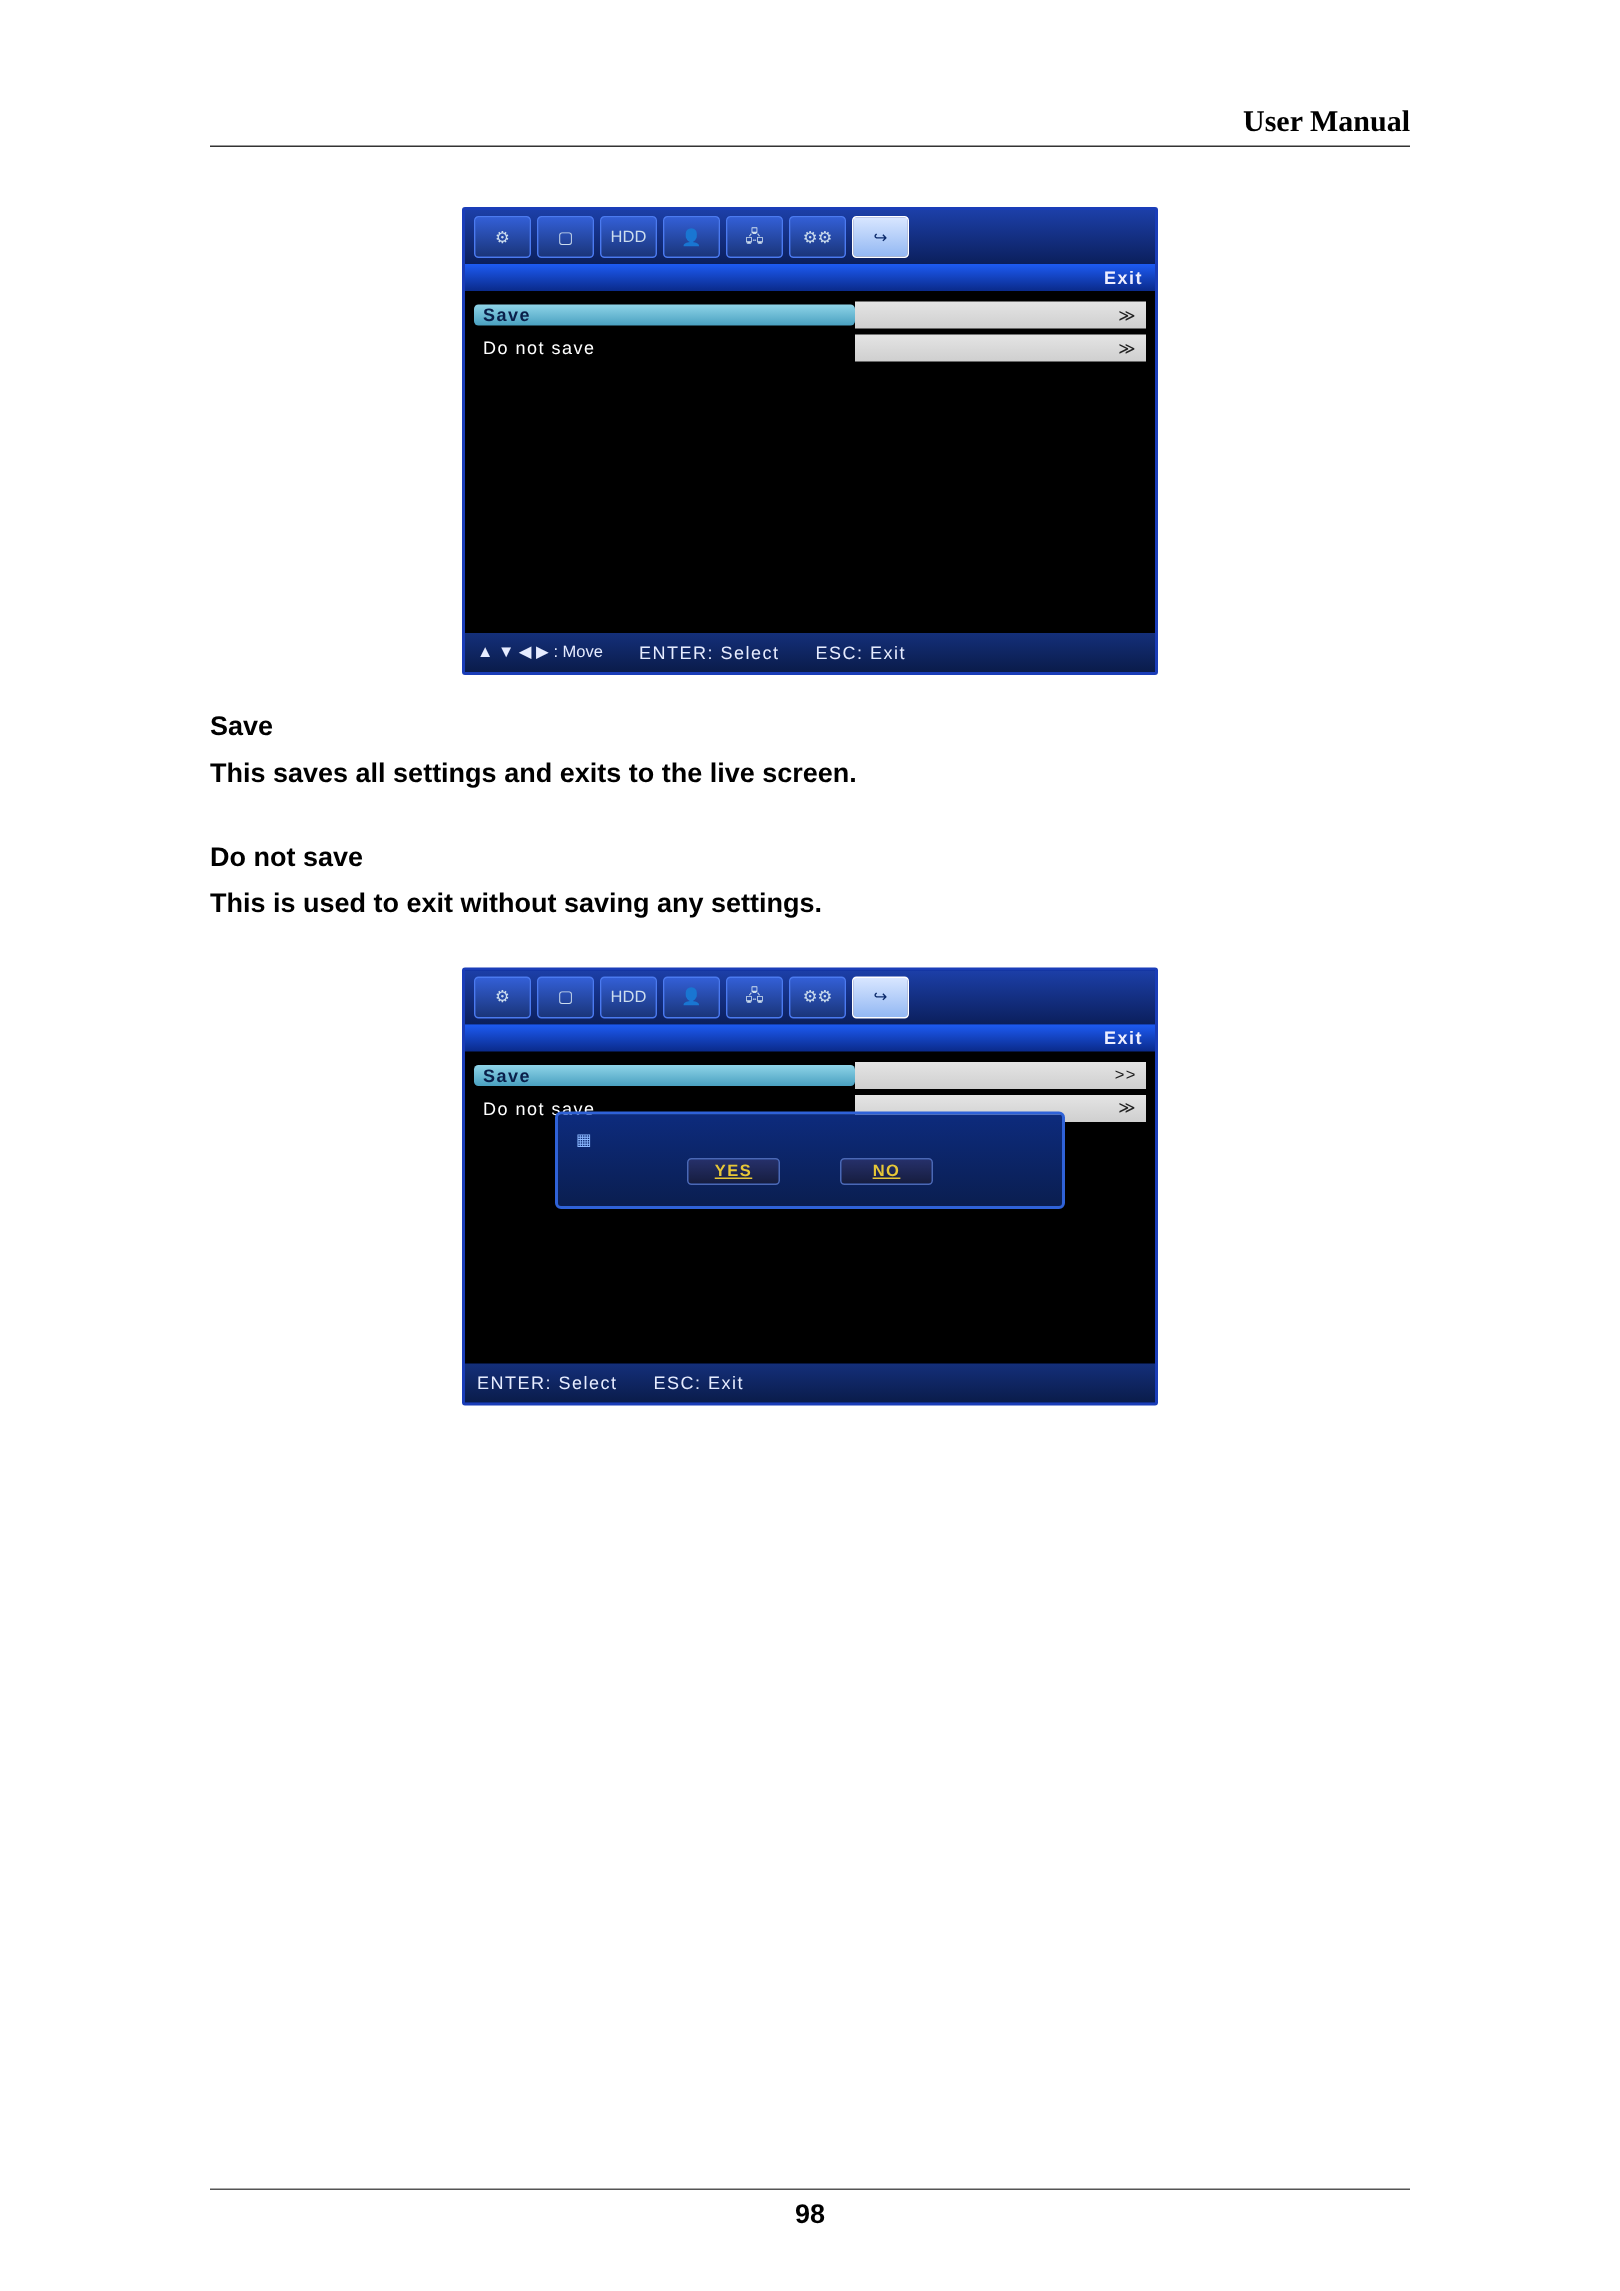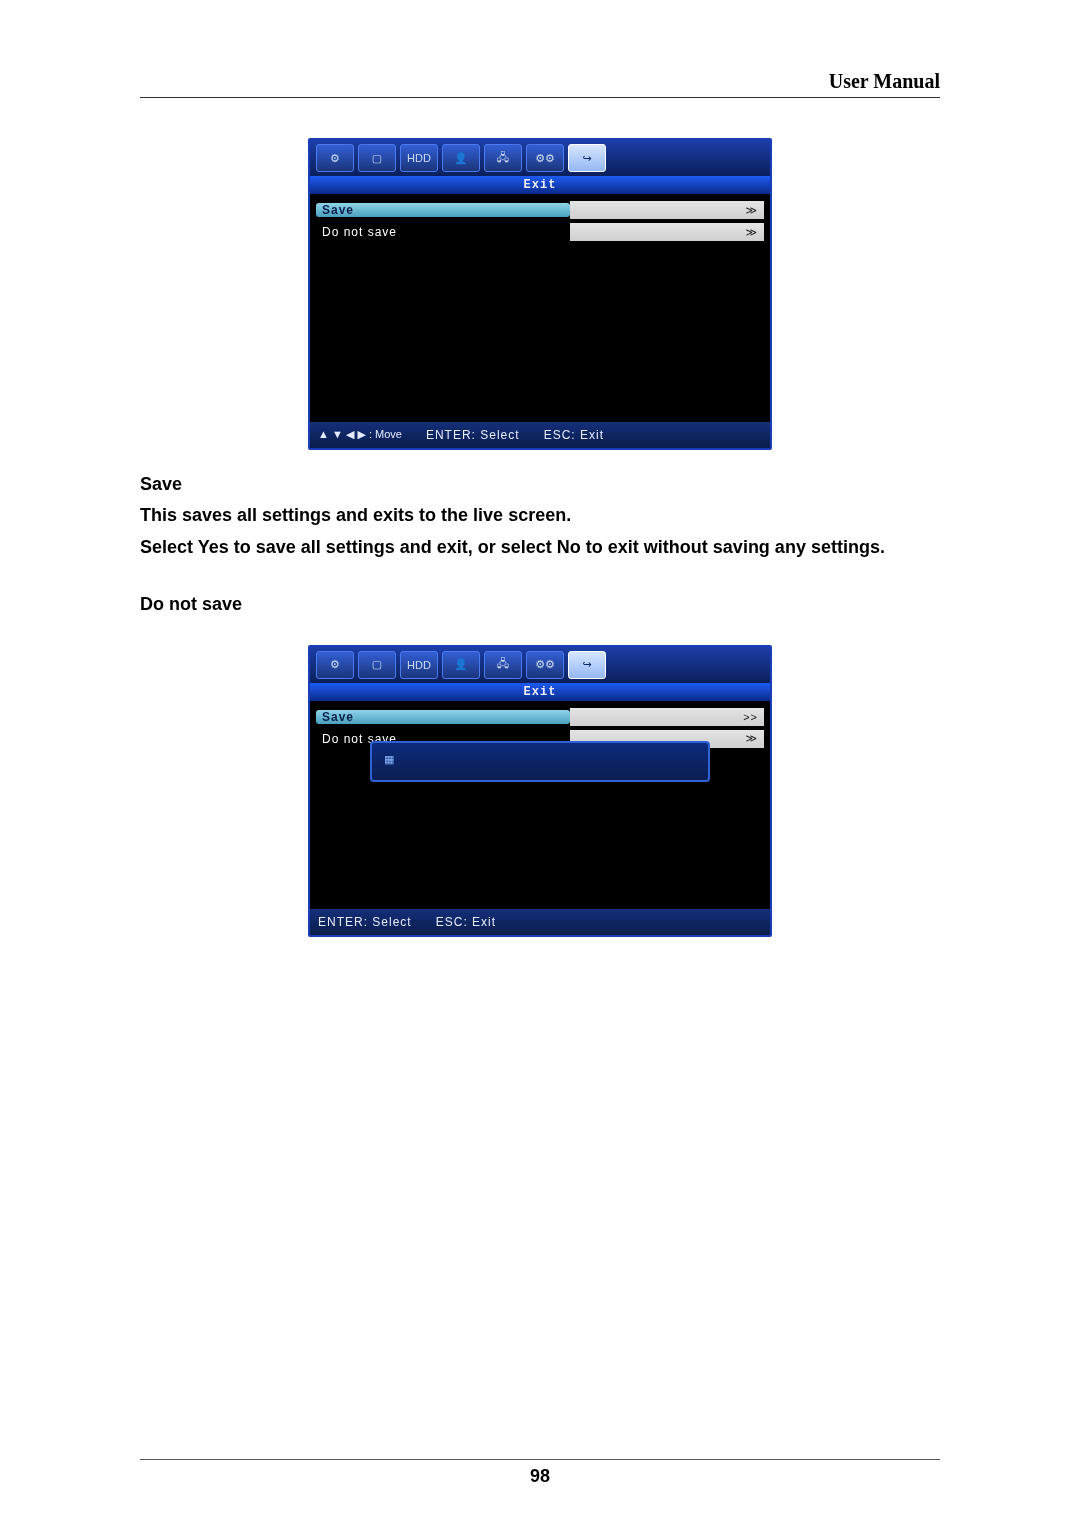--- a/index.html
+++ b/index.html
@@ -59,26 +59,25 @@
     color: #cde;
     font-size: 11px;
   }
   .tabbar .tab.active {
     background: linear-gradient(#d8e6ff, #93b8f3);
     color: #0b2a6b;
     border-color: #fff;
   }
   .dvrshot .titleband {
     background: linear-gradient(#1d5bf3, #0a2a8a);
-    text-align: center;
+    text-align: right;
     padding: 2px 8px;
     font-weight: bold;
     color: #eef;
     letter-spacing: 1px;
-    font-family: Liberation Mono, monospace;
   }
   .dvrshot .rowarea {
     background: #000;
     min-height: 220px;
     padding: 4px 6px;
   }
   .dvrshot.small .rowarea { min-height: 200px; position: relative; }
   .menurow {
     display: flex;
     align-items: center;
@@ -227,23 +226,23 @@
       <div class="hintbar">
         <span class="tri">▲ ▼ ◀ ▶ : Move</span>
         <span>ENTER: Select</span>
         <span>ESC: Exit</span>
       </div>
     </div>
   </div>
 
   <div class="doc-heading">Save</div>
   <div class="doc-para">This saves all settings and exits to the live screen.</div>
-  <div class="doc-para">Select Yes to save all settings and exit, or select No to exit without saving any settings.</div>
 
   <div class="doc-heading" style="margin-top:34px">Do not save</div>
+  <div class="doc-para">This is used to exit without saving any settings.</div>
 
   <div class="screenshot-wrap">
     <div class="dvrshot small">
       <div class="tabbar">
         <div class="tab">
             <span>⚙</span>
           </div>
         <div class="tab">
             <span>▢</span>
           </div>
@@ -269,20 +268,24 @@
           <div class="left">Save</div>
           <div class="right">&gt;&gt;</div>
         </div>
         <div class="menurow">
           <div class="left">Do not save</div>
           <div class="right">≫</div>
         </div>
 
         <div class="dialog">
           <div class="dlg-title">▦</div>
+          <div class="dlg-buttons">
+            <div class="dlg-btn">YES</div>
+            <div class="dlg-btn">NO</div>
+          </div>
         </div>
       </div>
       <div class="hintbar">
         <span>ENTER: Select</span>
         <span>ESC: Exit</span>
       </div>
     </div>
   </div>
 
   <div class="page-footer">

